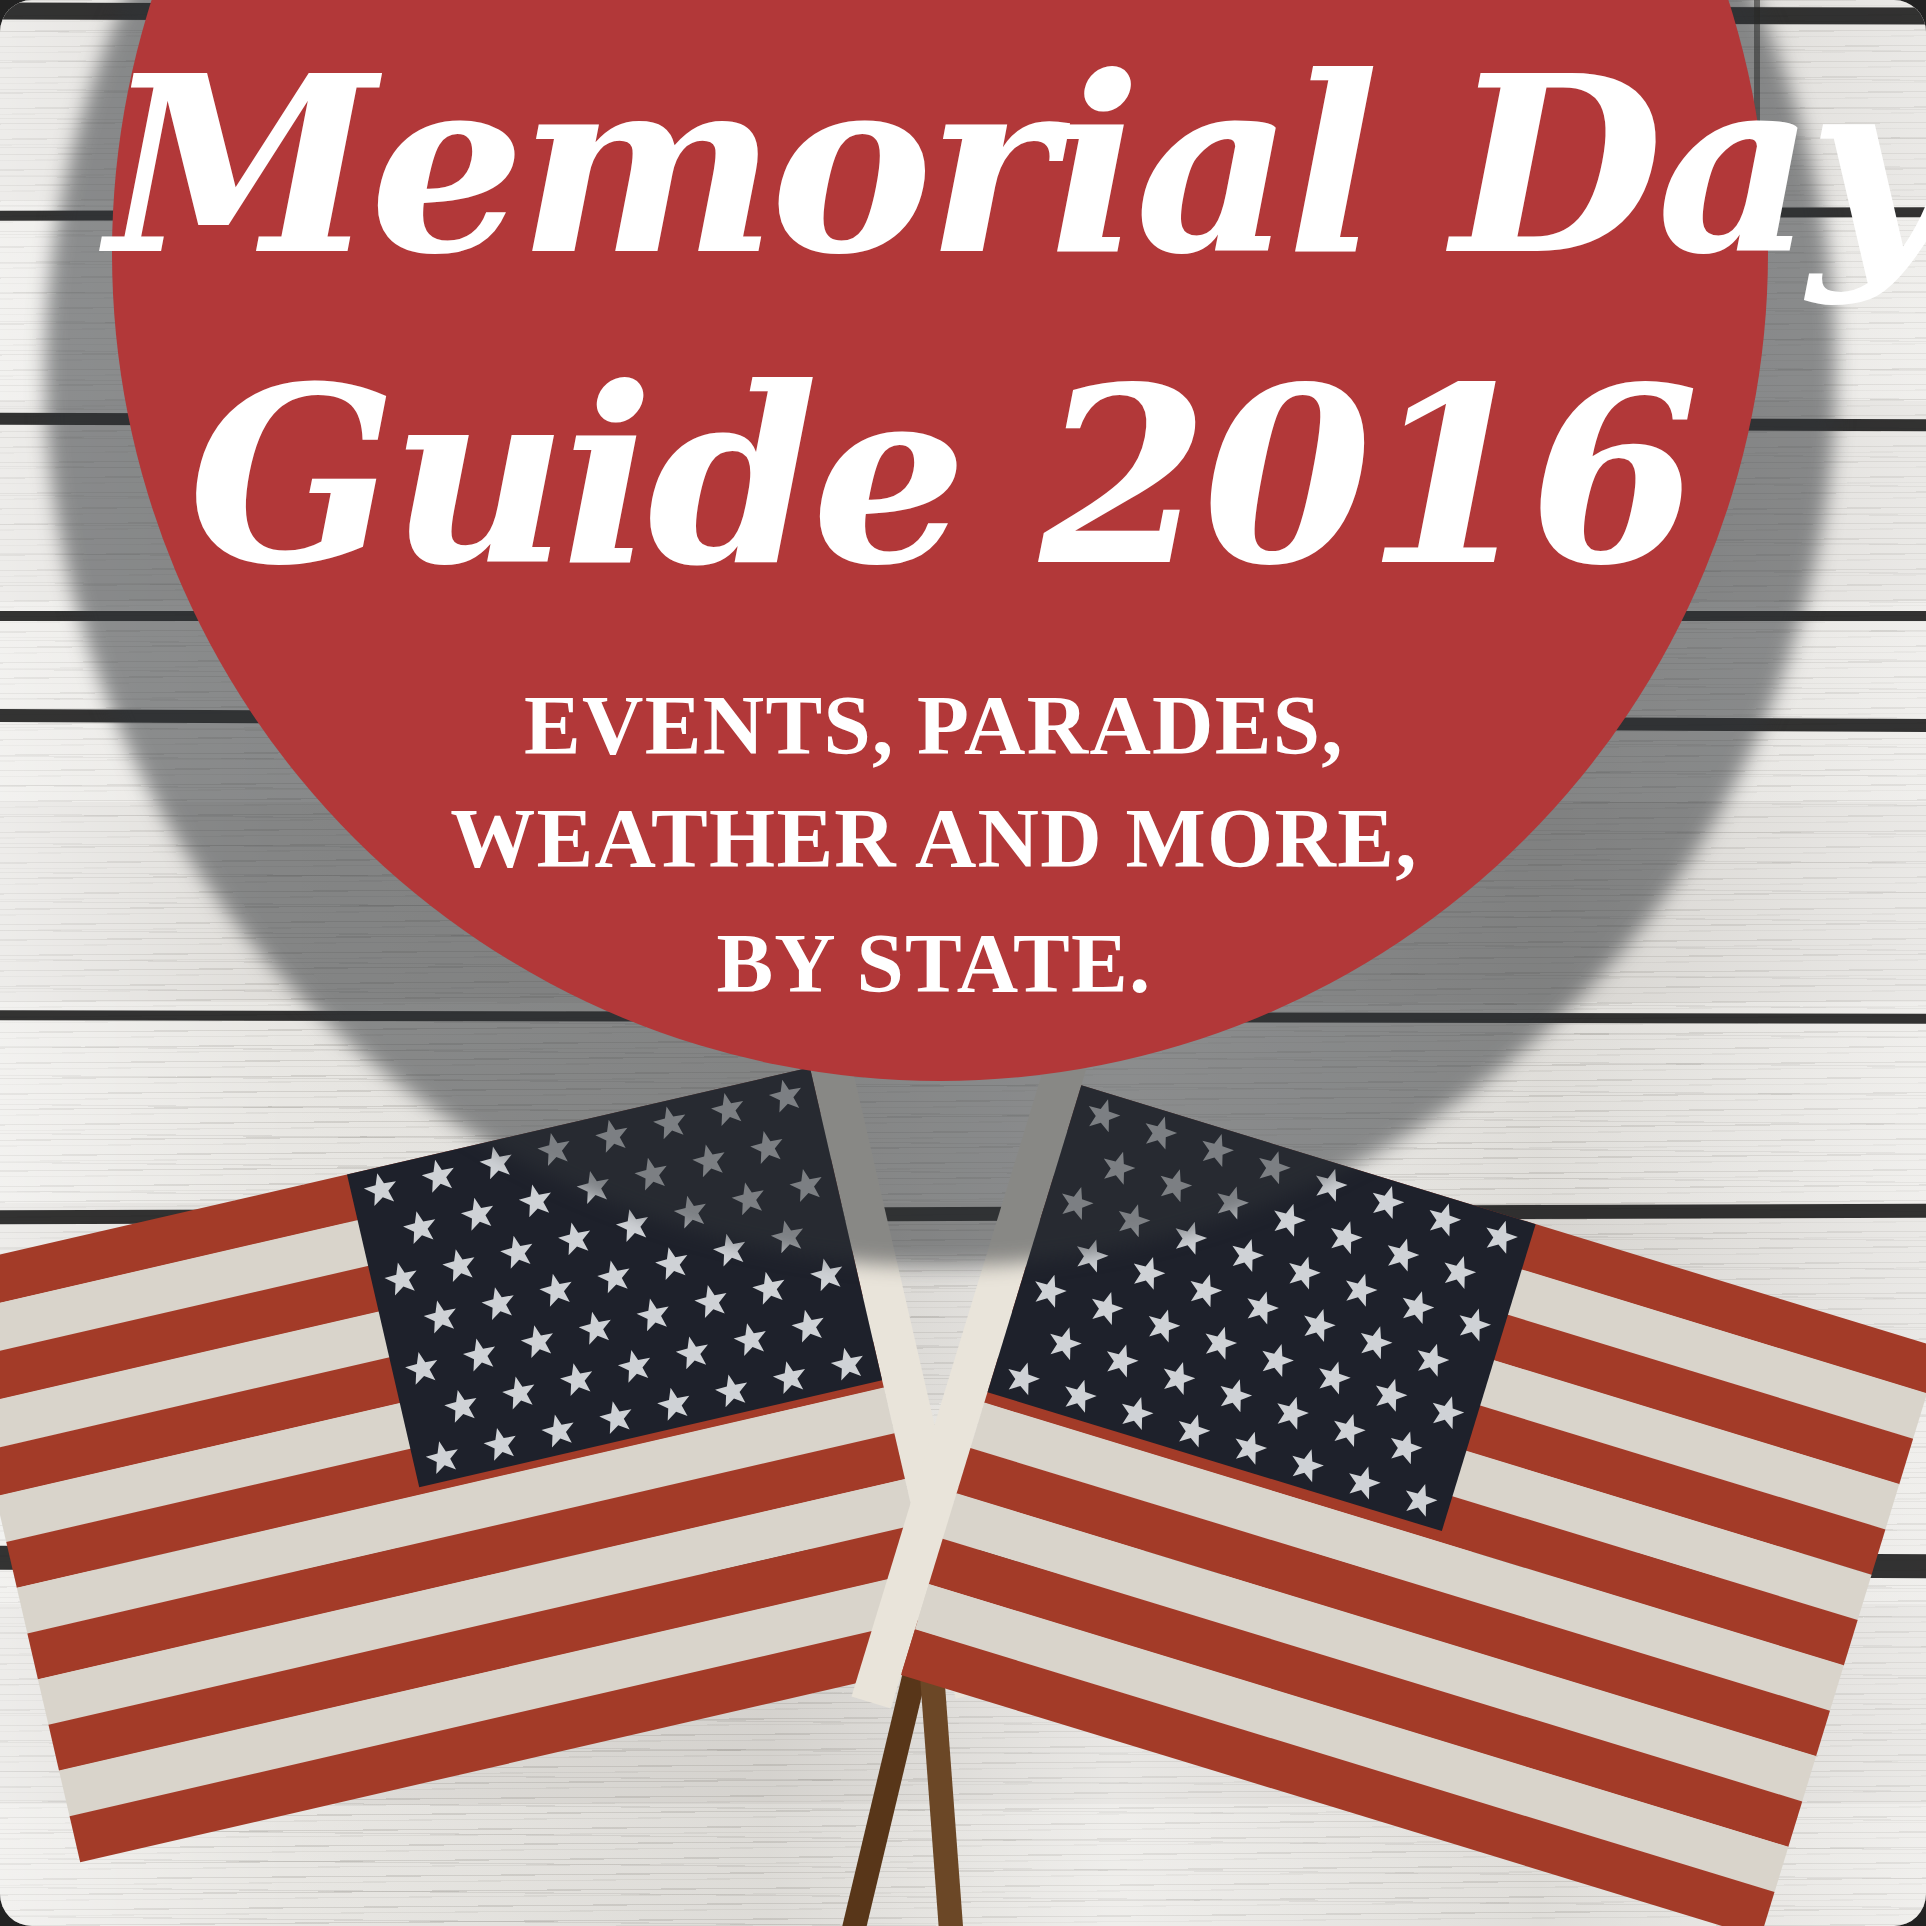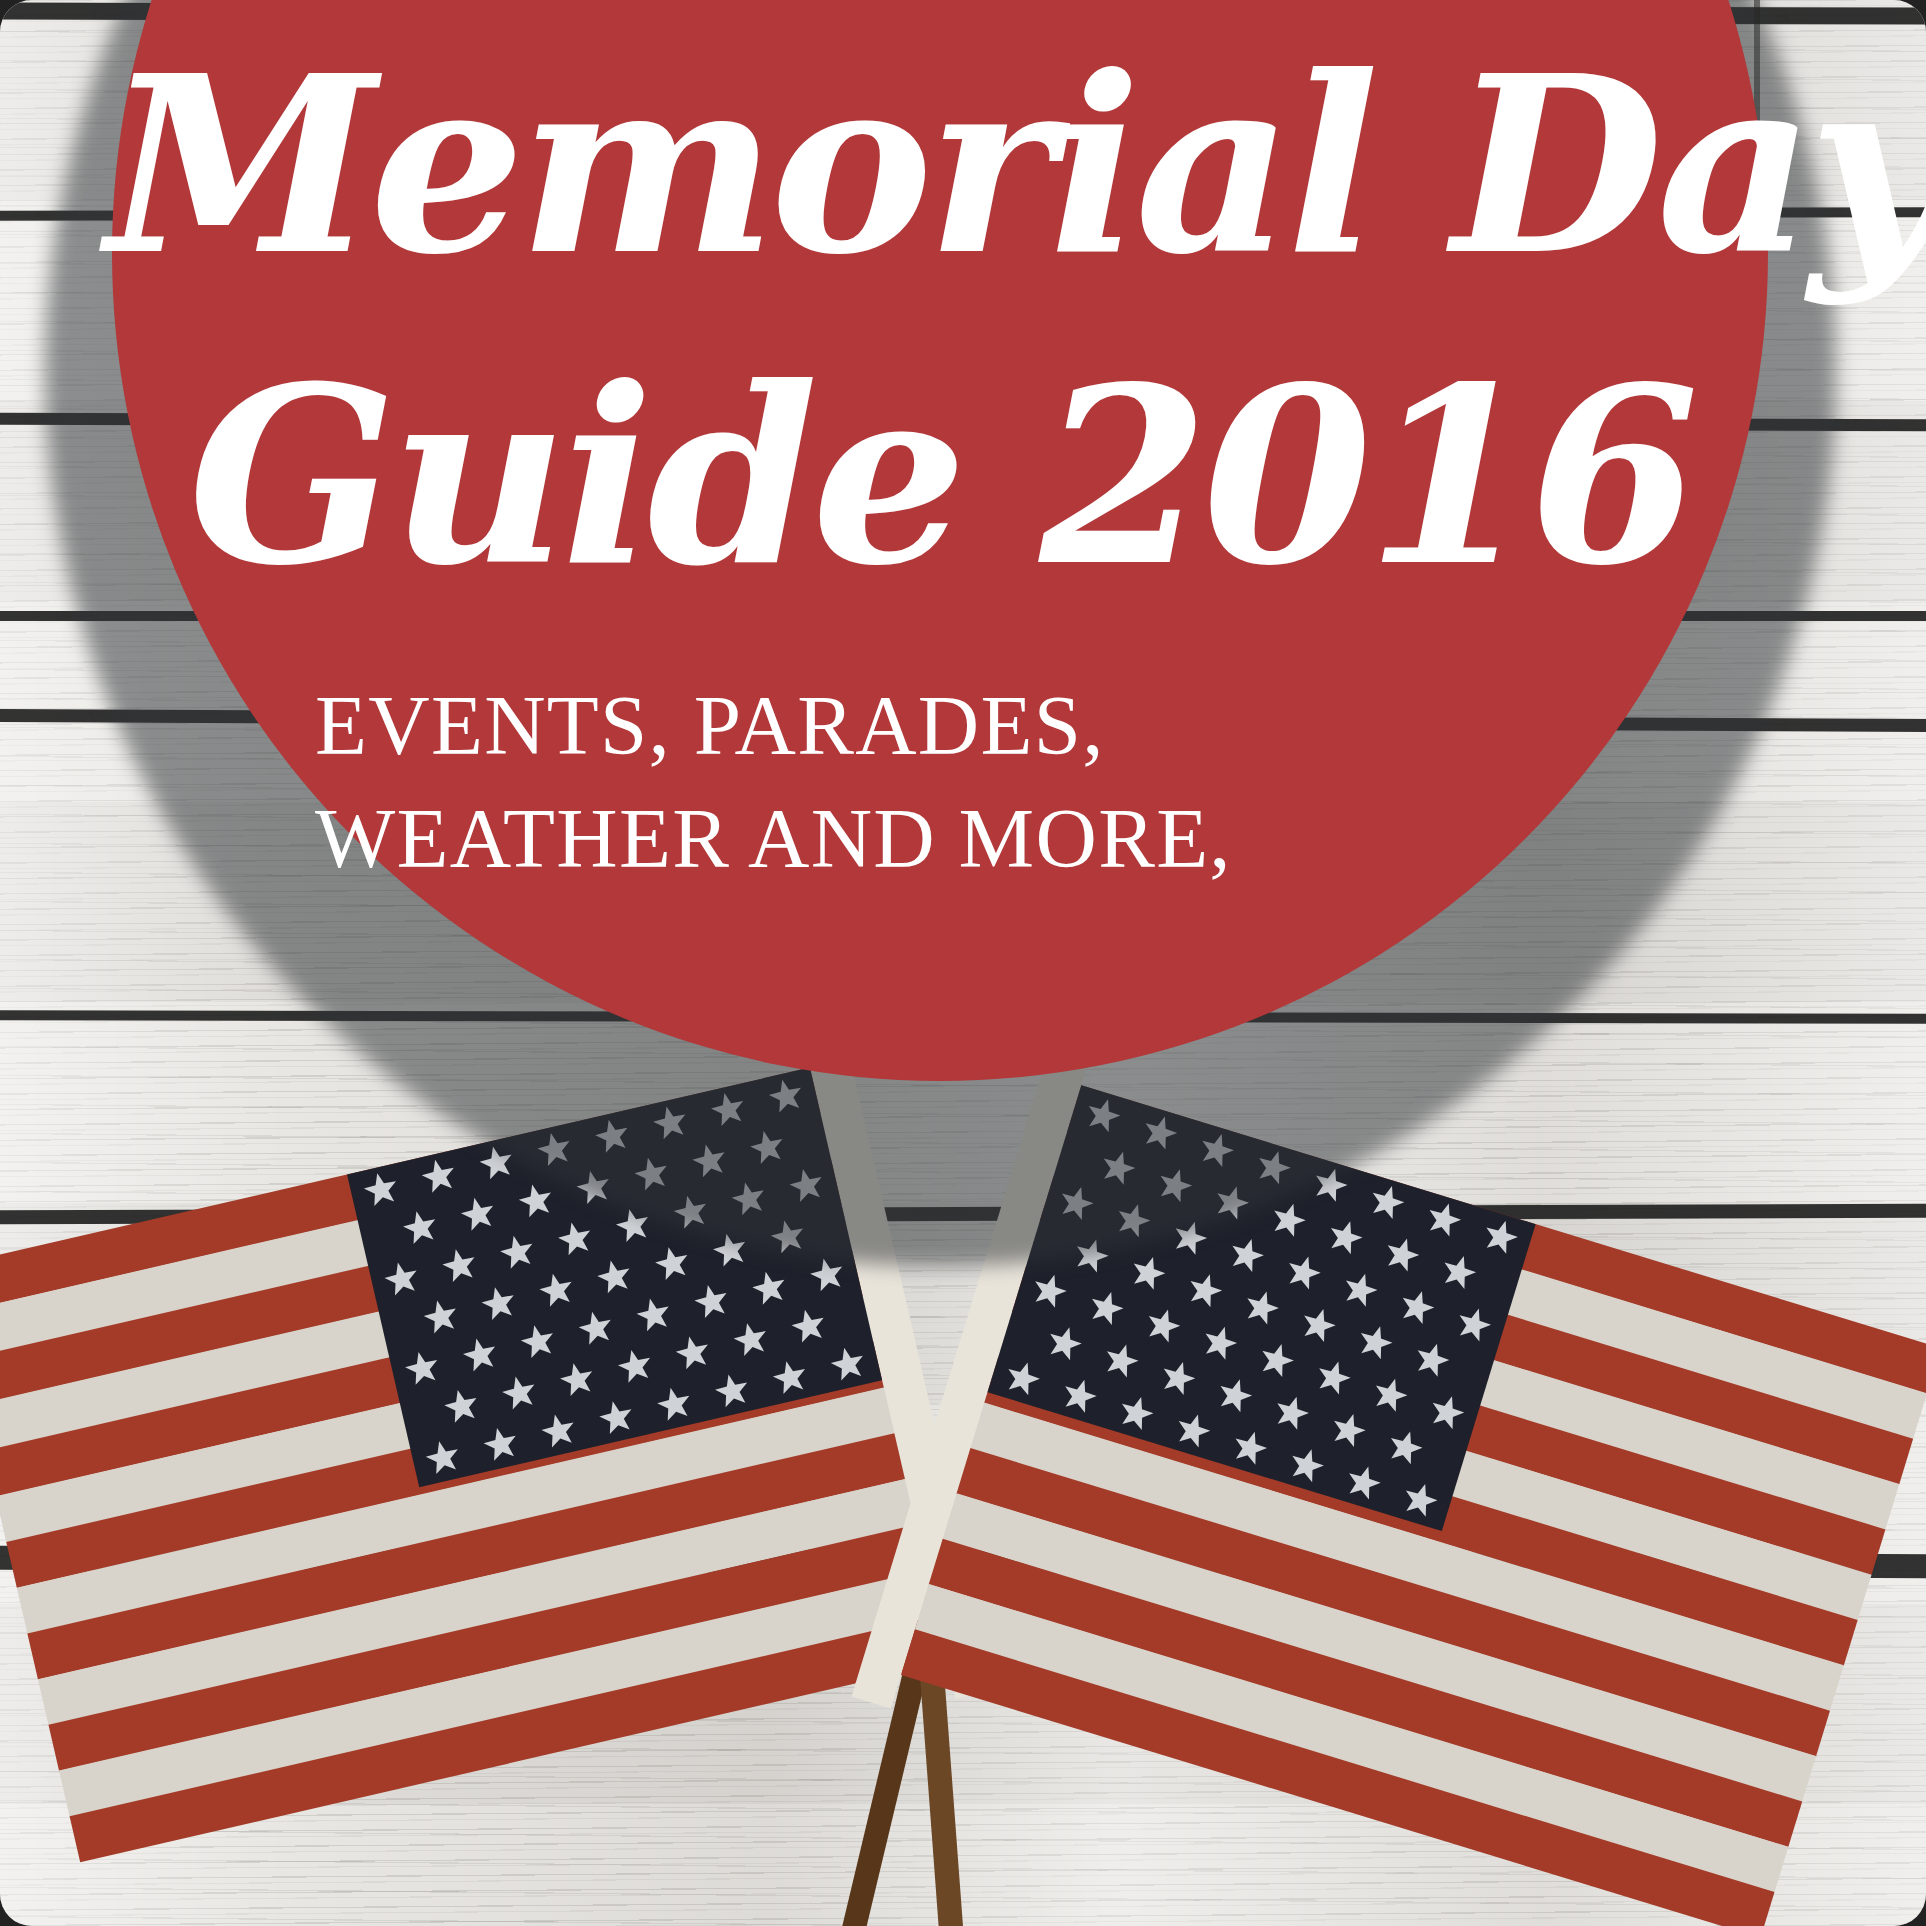--- a/index.html
+++ b/index.html
@@ -48,23 +48,23 @@
   
   .titles{
     position:absolute;left:106px;top:0;width:1669px;text-align:center;
     color:var(--title_white,#ffffff);
     font-family:"DejaVu Serif",serif;font-style:italic;font-weight:bold;
   }
   .title-line{position:absolute;left:0;width:100%;font-size:244px;line-height:295px;letter-spacing:-6.4px;white-space:nowrap;}
   .title-1{top:18px;}
   .title-2{top:329px;}
   .subtitle{
-    position:absolute;left:315px;top:669px;width:1284px;
+    position:absolute;left:292px;top:669px;width:1284px;text-align:center;
     color:var(--title_white,#ffffff);
-    font-family:"Liberation Serif",serif;font-weight:normal;
+    font-family:"Liberation Serif",serif;font-weight:bold;
     font-size:85px;line-height:113px;letter-spacing:1.3px;white-space:nowrap;
   }
   .subtitle .line3{margin-top:11.6px;}
 </style>
 </head>
 <body>
 
 <div class="canvas">
 
   <div class="wood"></div>
@@ -240,16 +240,17 @@
   <div class="red-circle"></div>
 
   <div class="titles">
     <div class="title-line title-1">Memorial Day</div>
     <div class="title-line title-2">Guide 2016</div>
   </div>
 
   <div class="subtitle">
     <div class="line1">EVENTS, PARADES,</div>
     <div class="line2">WEATHER AND MORE,</div>
+    <div class="line3">BY STATE.</div>
   </div>
 
 </div>
 
 
 </body></html>

